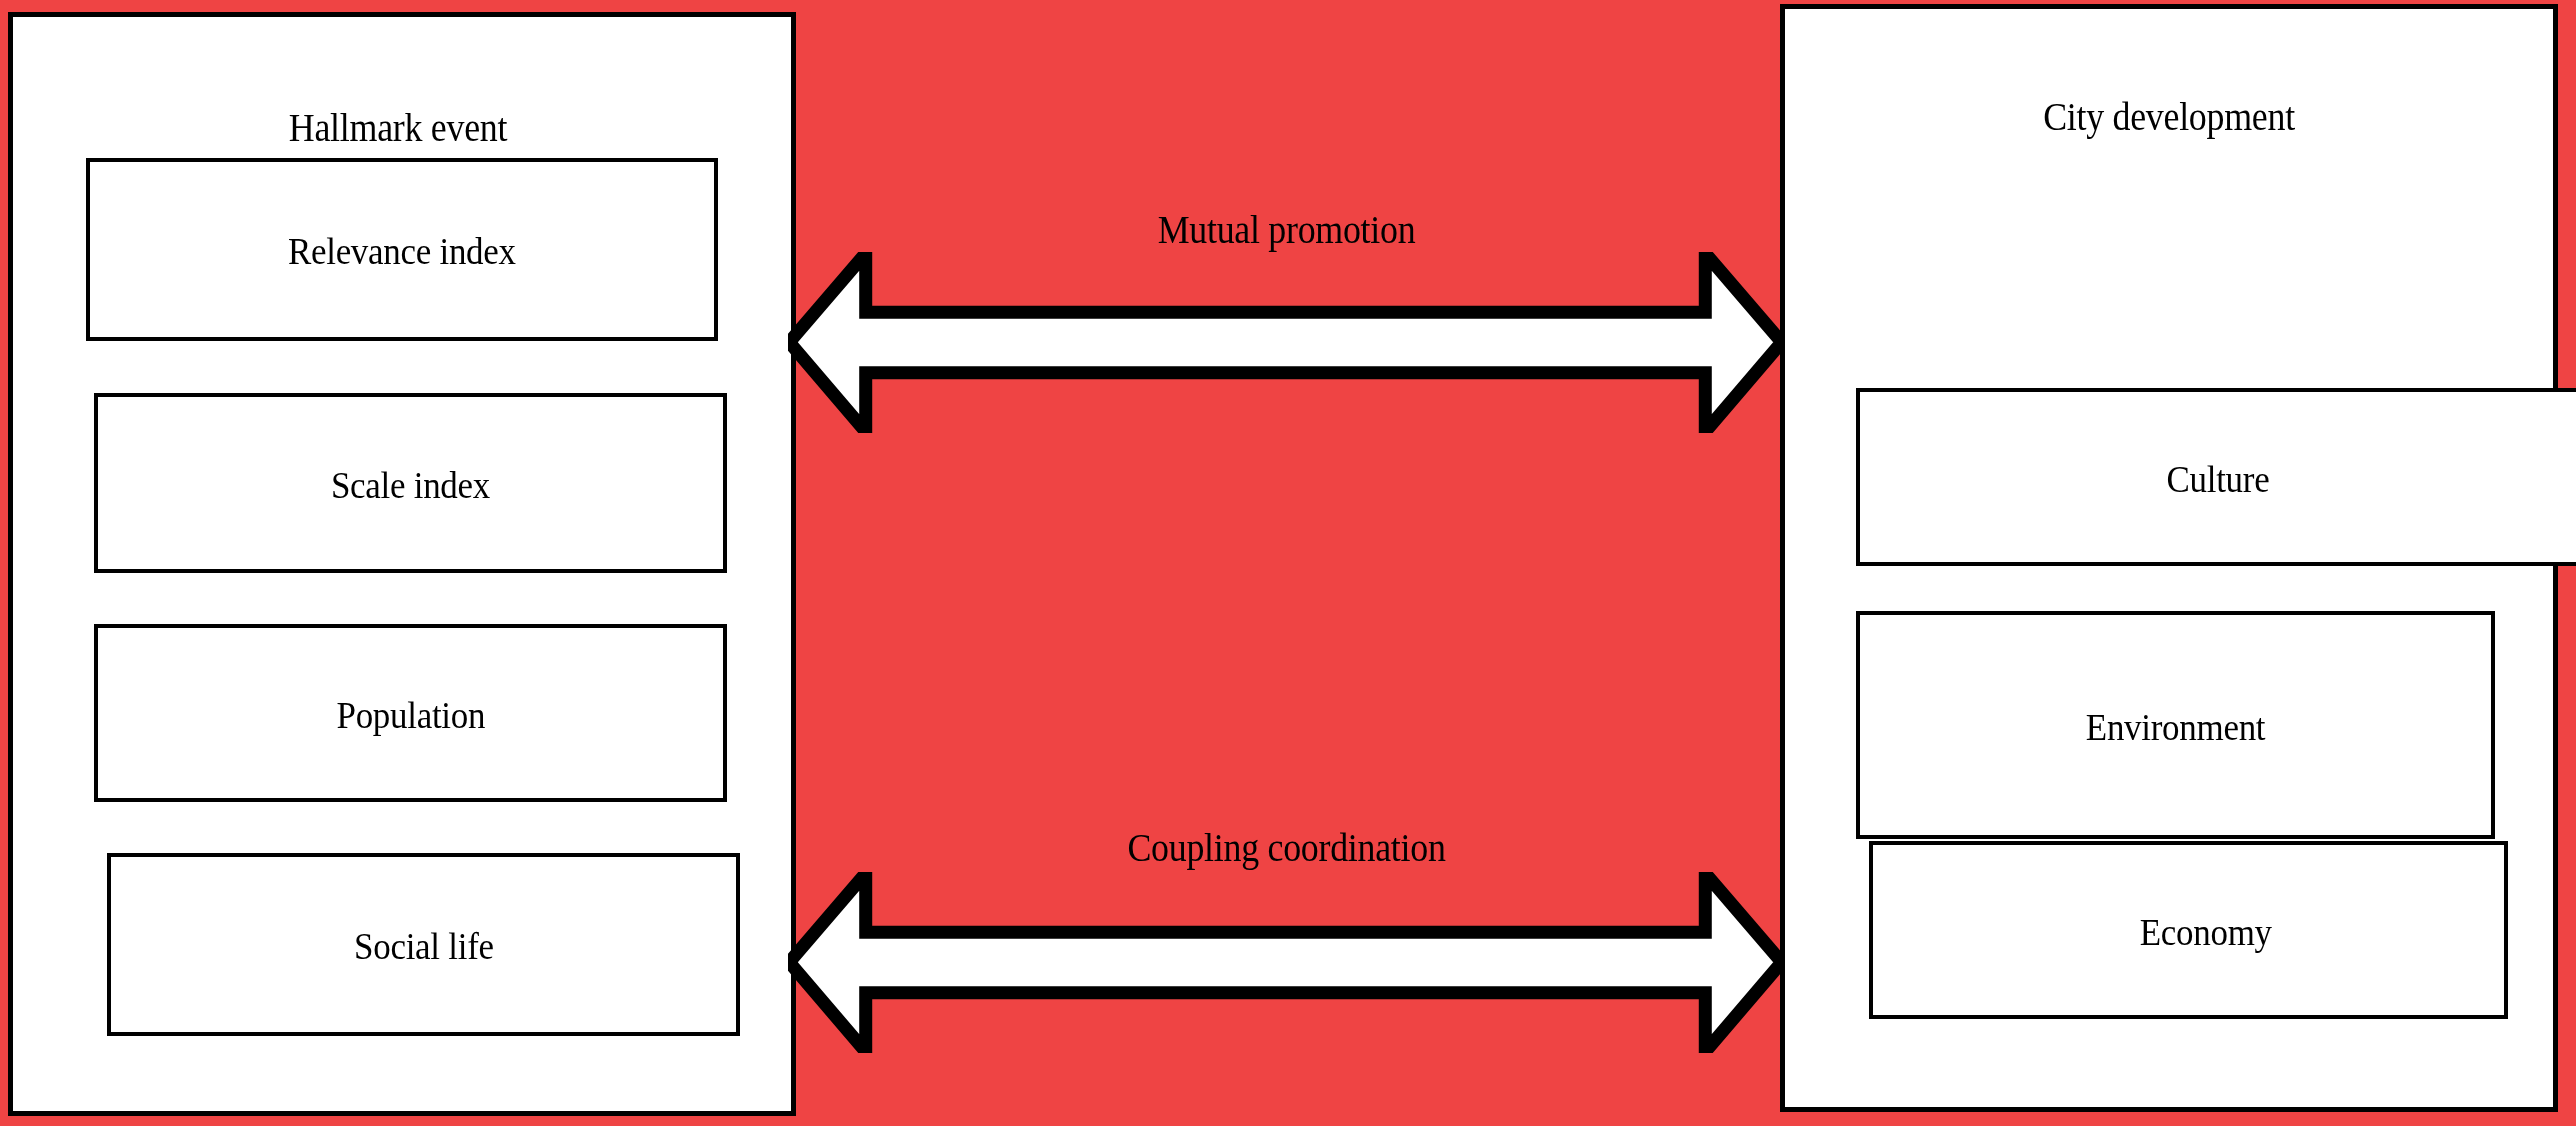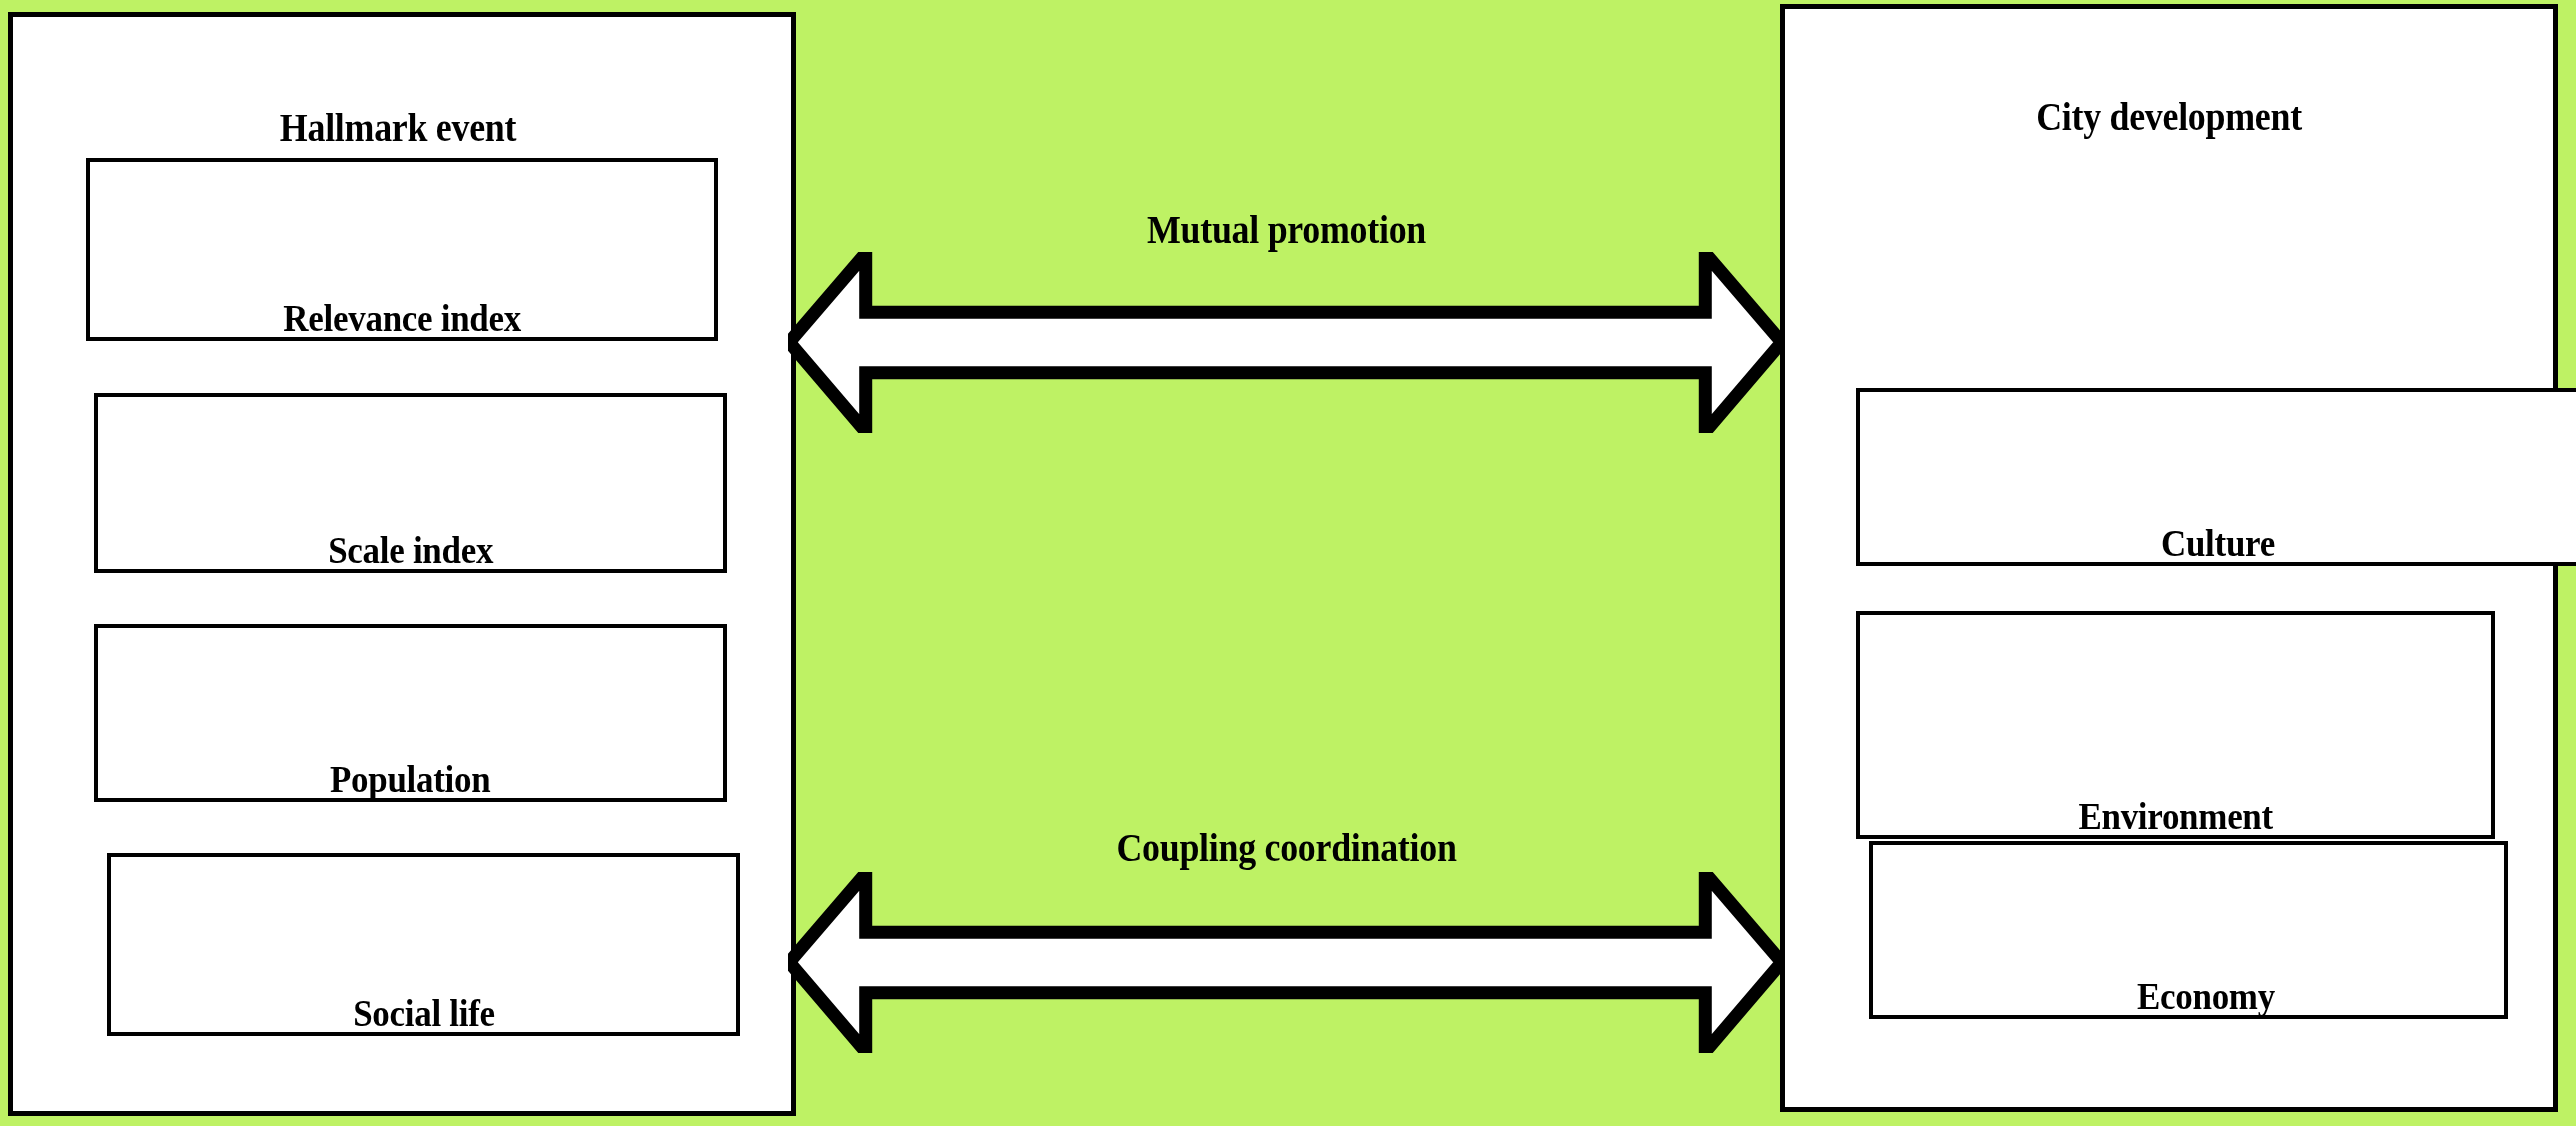--- a/index.html
+++ b/index.html
@@ -5,24 +5,23 @@
 <style>
   html, body {
     margin: 0;
     padding: 0;
     background: #ffffff;
   }
   #stage {
     position: relative;
     width: 2576px;
     height: 1127px;
-    background: #bef264;
+    background: #ef4444;
     font-family: "Liberation Serif", "DejaVu Serif", serif;
     overflow: hidden;
-    font-weight: bold;
   }
 
   
   .panel {
     position: absolute;
     box-sizing: border-box;
     border: 5.7px solid #000000;
     background: #ffffff;
   }
   #panel-left  { left: 7.6px;   top: 11.5px;  width: 788px; height: 1104px; }
@@ -43,21 +42,21 @@
   #title-left  { left: 0px;    top: 108px; width: 796px; }
   #title-right { left: 1780px; top: 97px; width: 778px; }
 
   
   .item-box {
     position: absolute;
     box-sizing: border-box;
     border: 4.5px solid #000000;
     background: #ffffff;
     display: flex;
-    align-items: flex-end;
+    align-items: center;
     justify-content: center;
   }
   .item-label {
     font-size: 38px;
     line-height: 1;
     color: #000000;
     white-space: nowrap;
     letter-spacing: -0.3px;
     transform: scaleX(0.92);
     transform-origin: center center;

